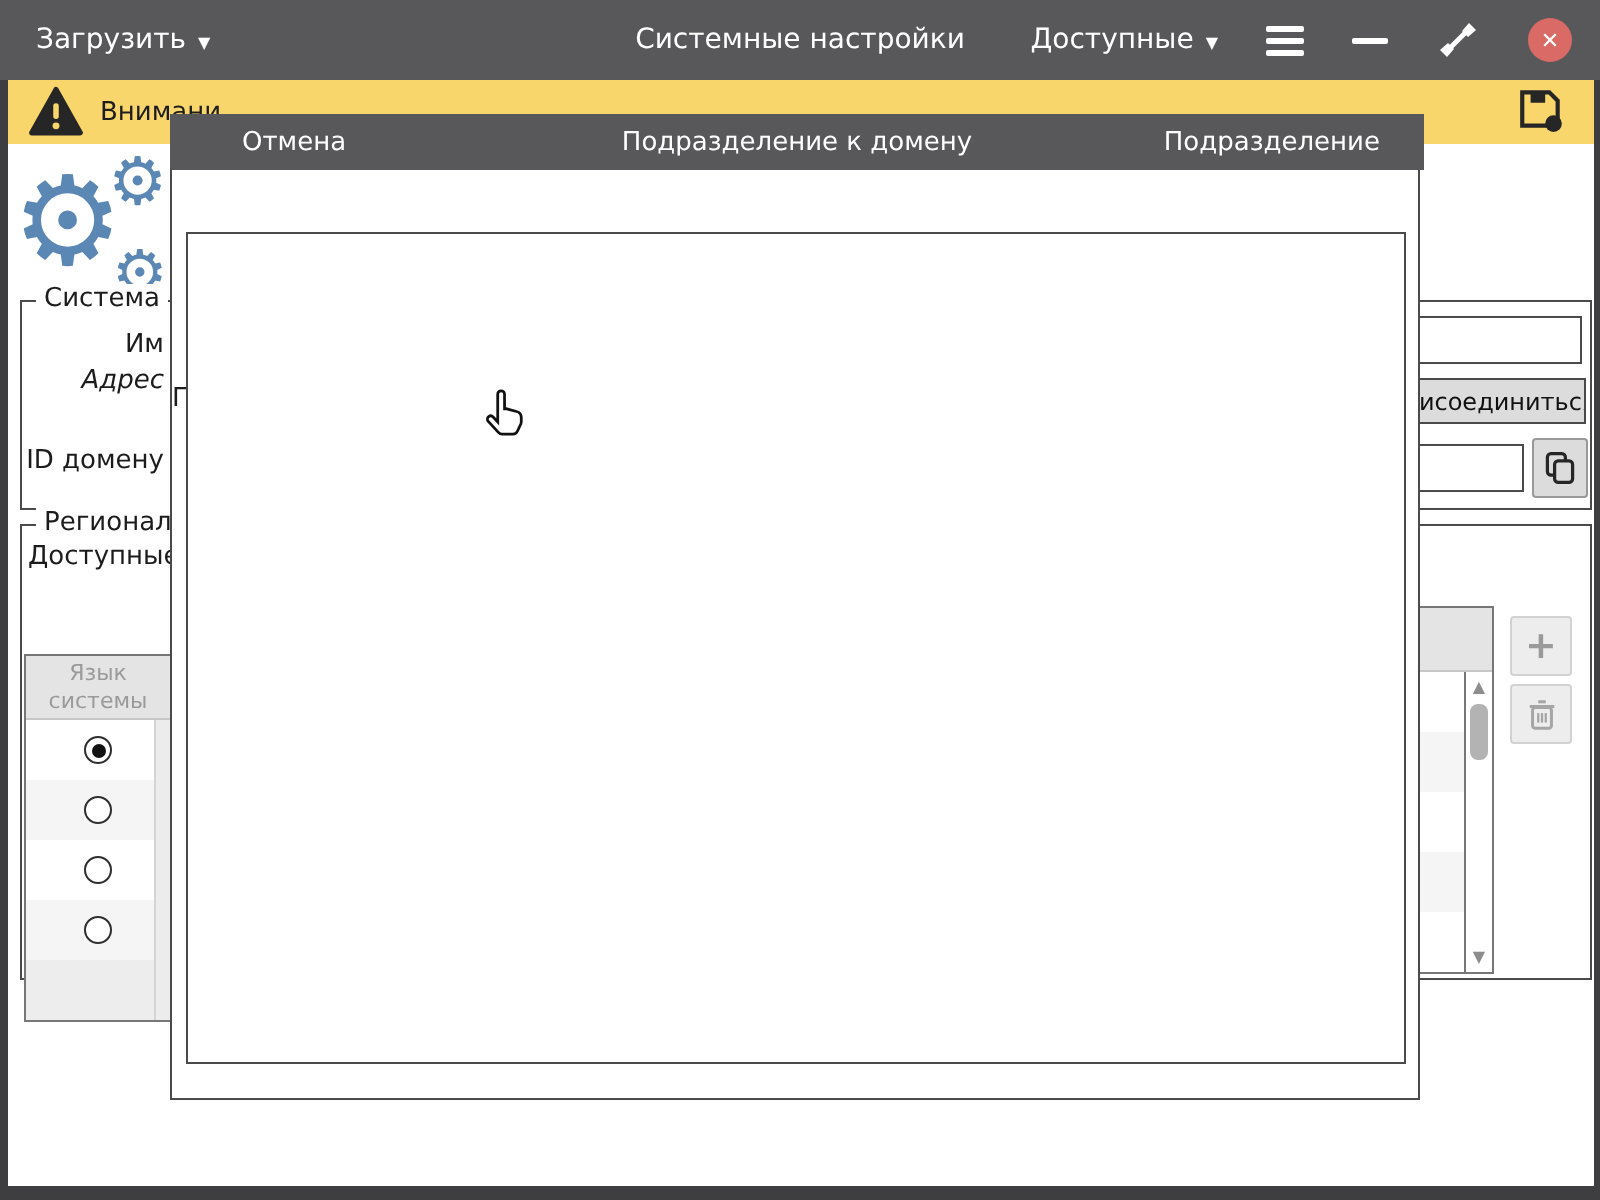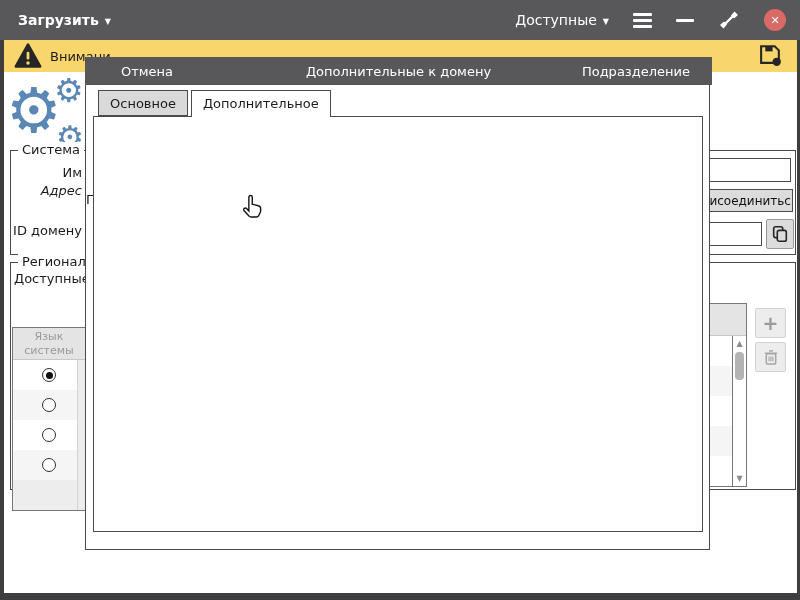--- a/index.html
+++ b/index.html
@@ -81,24 +81,25 @@
   .optsbox { position:absolute; border:1px solid #1f1f1f; background:#fff; font-size:13px; color:#1c1c1c;
              padding:6px 10px; }
   .gearglyph { position:absolute; color:#5b87b5; line-height:1; }
 </style>
 </head>
 <body>
 
 <div class="screen">
 
   <div class="toolbar">
-    <div class="tb-btn" style="margin-left:18px;font-weight:bold;">
+    <div class="tb-btn" style="margin-left:18px;">
       <span>Загрузить</span>
       <span class="chev">▼</span>
     </div>
+    <div class="tb-title">Системные настройки</div>
     <div style="margin-left:auto; display:flex; align-items:center; gap:24px; margin-right:14px; z-index:2;">
       <div class="tb-btn">
         <span>Доступные</span>
         <span class="chev">▼</span>
       </div>
       <div class="hamb">
         <div></div>
           <div></div>
           <div></div>
       </div>
@@ -206,28 +207,24 @@
     </svg>
   </div>
 
   <div class="frame-left"></div>
   <div class="frame-right"></div>
   <div class="frame-bottom"></div>
 
   <div class="modal">
     <div class="mhead">
       <span style="margin-left:36px; z-index:2;text-align:center;">Отмена</span>
-      <span class="mtitle">Дополнительные к домену</span>
+      <span class="mtitle">Подразделение к домену</span>
       <span style="margin-left:auto; margin-right:22px; z-index:2;">Подразделение</span>
     </div>
 
-    <div class="tabs">
-      <div class="tab">Основное</div>
-      <div class="tab active">Дополнительное</div>
-    </div>
     <div class="panel"></div>
 
     <span class="flabel" style="top:71px;">Сервер домена Kerberos/AD:</span>
     <input class="tinput abs" style="left: 275px; top: 68px; width: 330px; height: 22px;" value="">
 
     <span class="flabel" style="top:103px;">Сервер DNS:</span>
     <input class="tinput abs" style="left: 275px; top: 100px; width: 330px; height: 22px;" value="">
 
     <span class="flabel" style="top:134px;">Подразделение (OU, Organizational Unit):</span>
     <input class="tinput abs" style="left: 275px; top: 131px; width: 330px; height: 22px;" placeholder="ubhost">

